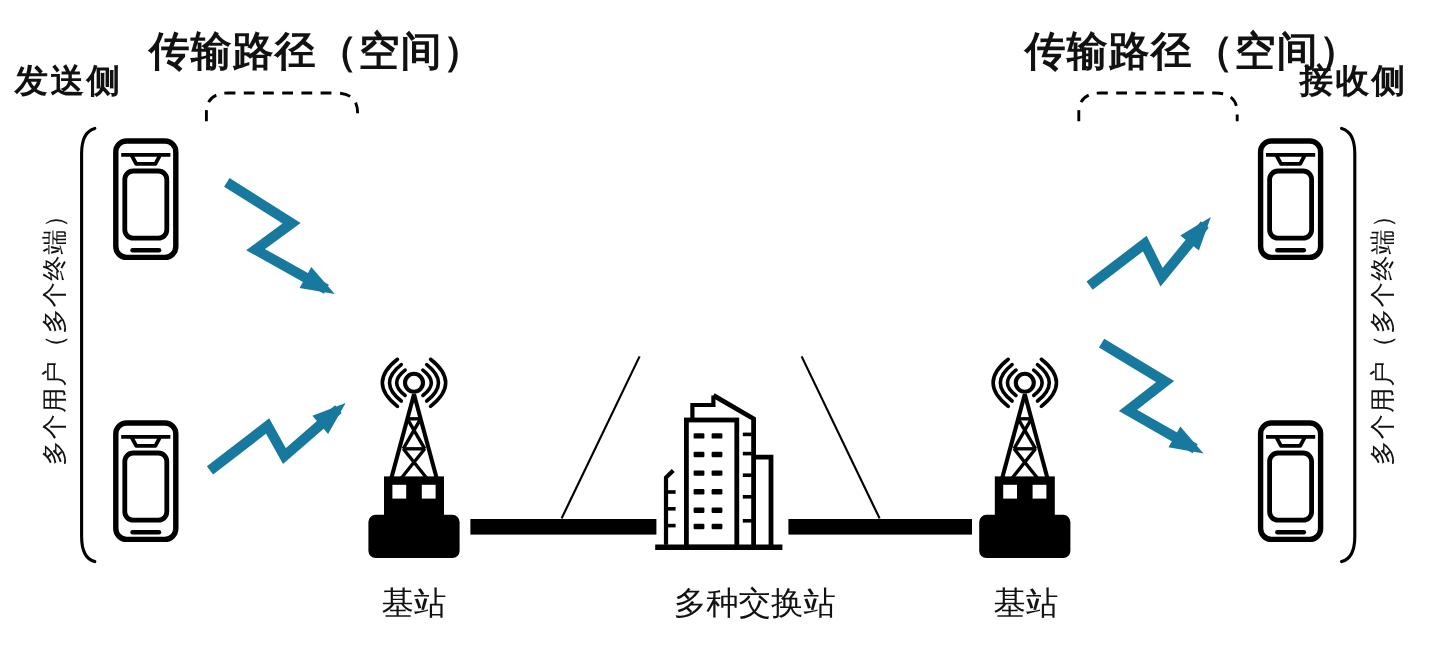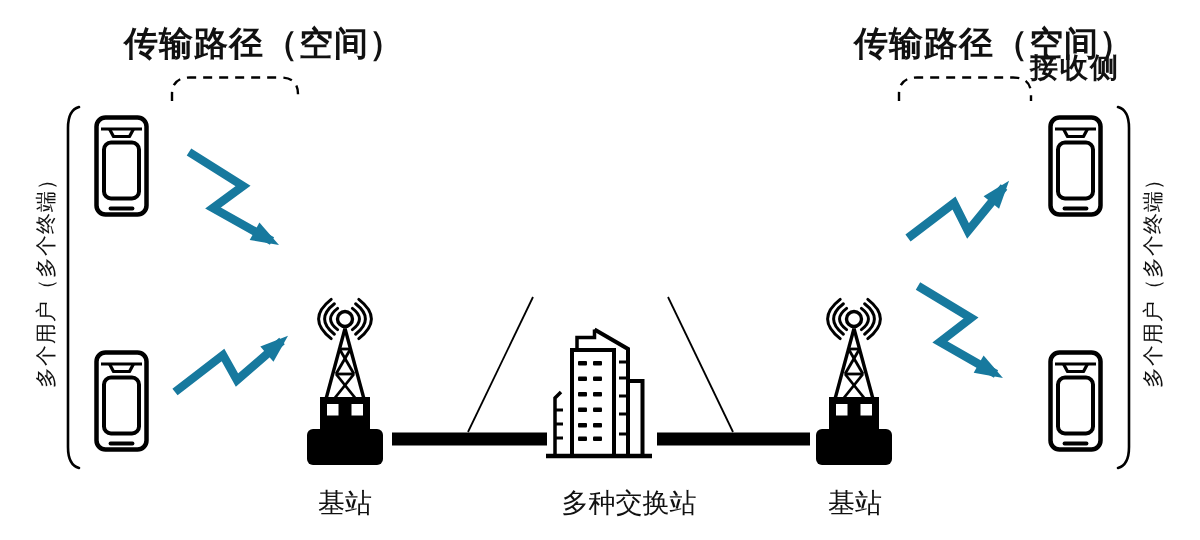--- a/index.html
+++ b/index.html
@@ -130,21 +130,22 @@
     </g>
 
     <g fill="none" stroke-width="8.5" stroke-linejoin="miter">
       <path d="M189,152 L243,186 L213,208 L272,241" marker-end="url(#ah)" stroke="#17799E"></path>
       <path d="M175,392 L223,355 L237,380 L282,341" marker-end="url(#ah)" stroke="#17799E"></path>
       <path d="M908,238 L954,203 L968,231 L1004,187" marker-end="url(#ah)" stroke="#17799E"></path>
       <path d="M918,286 L971,318 L940,342 L996,374" marker-end="url(#ah)" stroke="#17799E"></path>
     </g>
   </svg>
 
-  <div class="lbl side-lbl" style="left:1030px;top:53px;">接收侧</div>
+  <div class="lbl side-lbl" style="left:12px;top:53px;">发送侧</div>
+  <div class="lbl side-lbl" style="left:1083px;top:53px;">接收侧</div>
 
   <div class="lbl path-lbl" style="left:124px;top:25px;">传输路径（空间）</div>
   <div class="lbl path-lbl" style="left:854px;top:25px;">传输路径（空间）</div>
 
 
   <div class="lbl node-lbl" style="left:345px;top:489px;">基站</div>
   <div class="lbl node-lbl" style="left:629px;top:489px;">多种交换站</div>
   <div class="lbl node-lbl" style="left:855px;top:489px;">基站</div>
 
   <div class="lbl vert-lbl" style="left:46px;top:278px;">多个用户（多个终端）</div>

